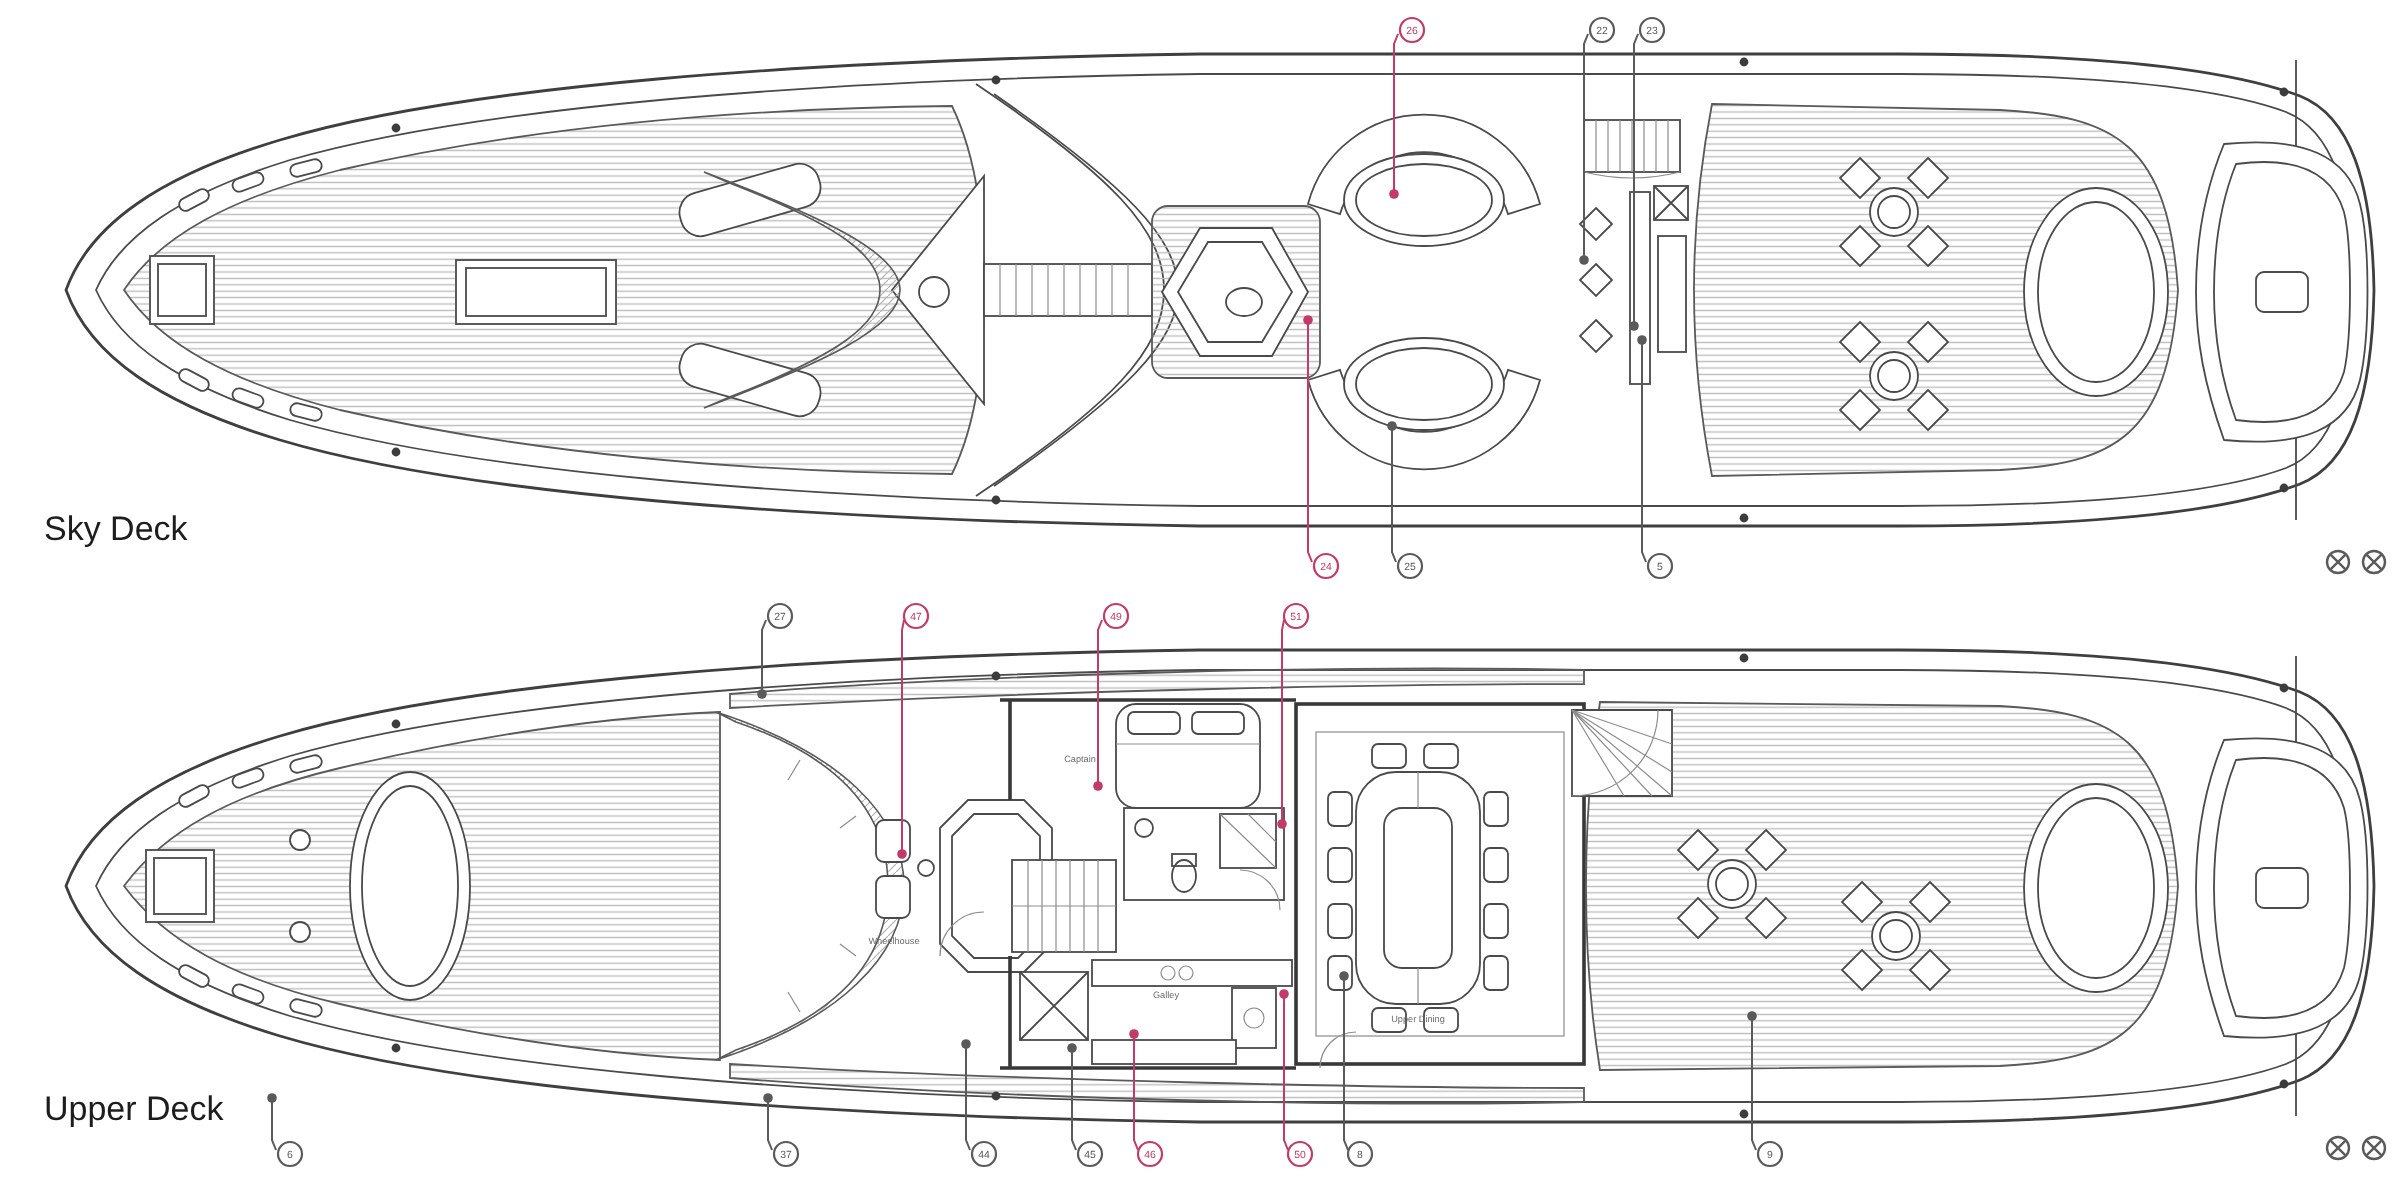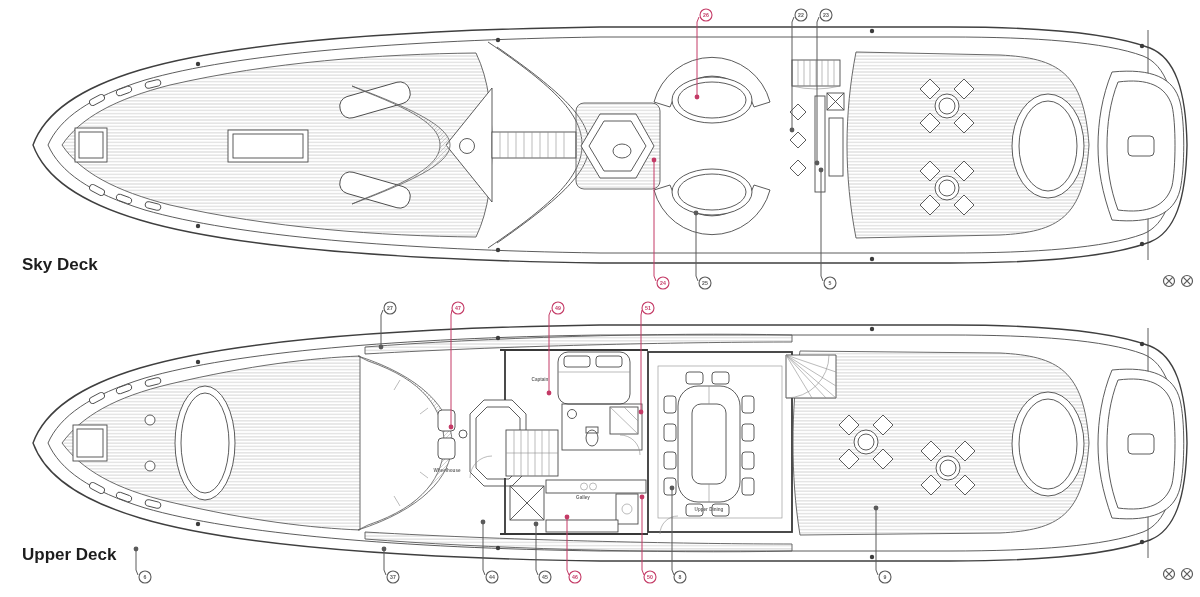--- a/index.html
+++ b/index.html
@@ -1,16 +1,16 @@
 <!DOCTYPE html>
 <html><head>
 <meta charset="utf-8">
 <style>
   html,body{margin:0;padding:0;background:#ffffff;}
-  .canvas{position:relative;width:1200px;height:597px;background:#ffffff;overflow:hidden;font-weight:bold;}
+  .canvas{position:relative;width:1200px;height:597px;background:#ffffff;overflow:hidden;}
   svg{display:block;}
   text{font-family:"Liberation Sans","DejaVu Sans",sans-serif;}
   .hull{fill:#ffffff;stroke:#3f3f3f;stroke-width:1.4;}
   .hull2{fill:none;stroke:#4a4a4a;stroke-width:0.9;}
   .w{fill:#ffffff;stroke:#4a4a4a;stroke-width:0.9;}
   .s{fill:none;stroke:#4a4a4a;stroke-width:0.9;}
   .sl{fill:none;stroke:#8d8d8d;stroke-width:0.6;}
   .pk{fill:url(#plank);stroke:#5a5a5a;stroke-width:0.9;}
   .dg{fill:url(#diag);stroke:#5a5a5a;stroke-width:0.8;}
   .wall{fill:none;stroke:#383838;stroke-width:1.8;}

